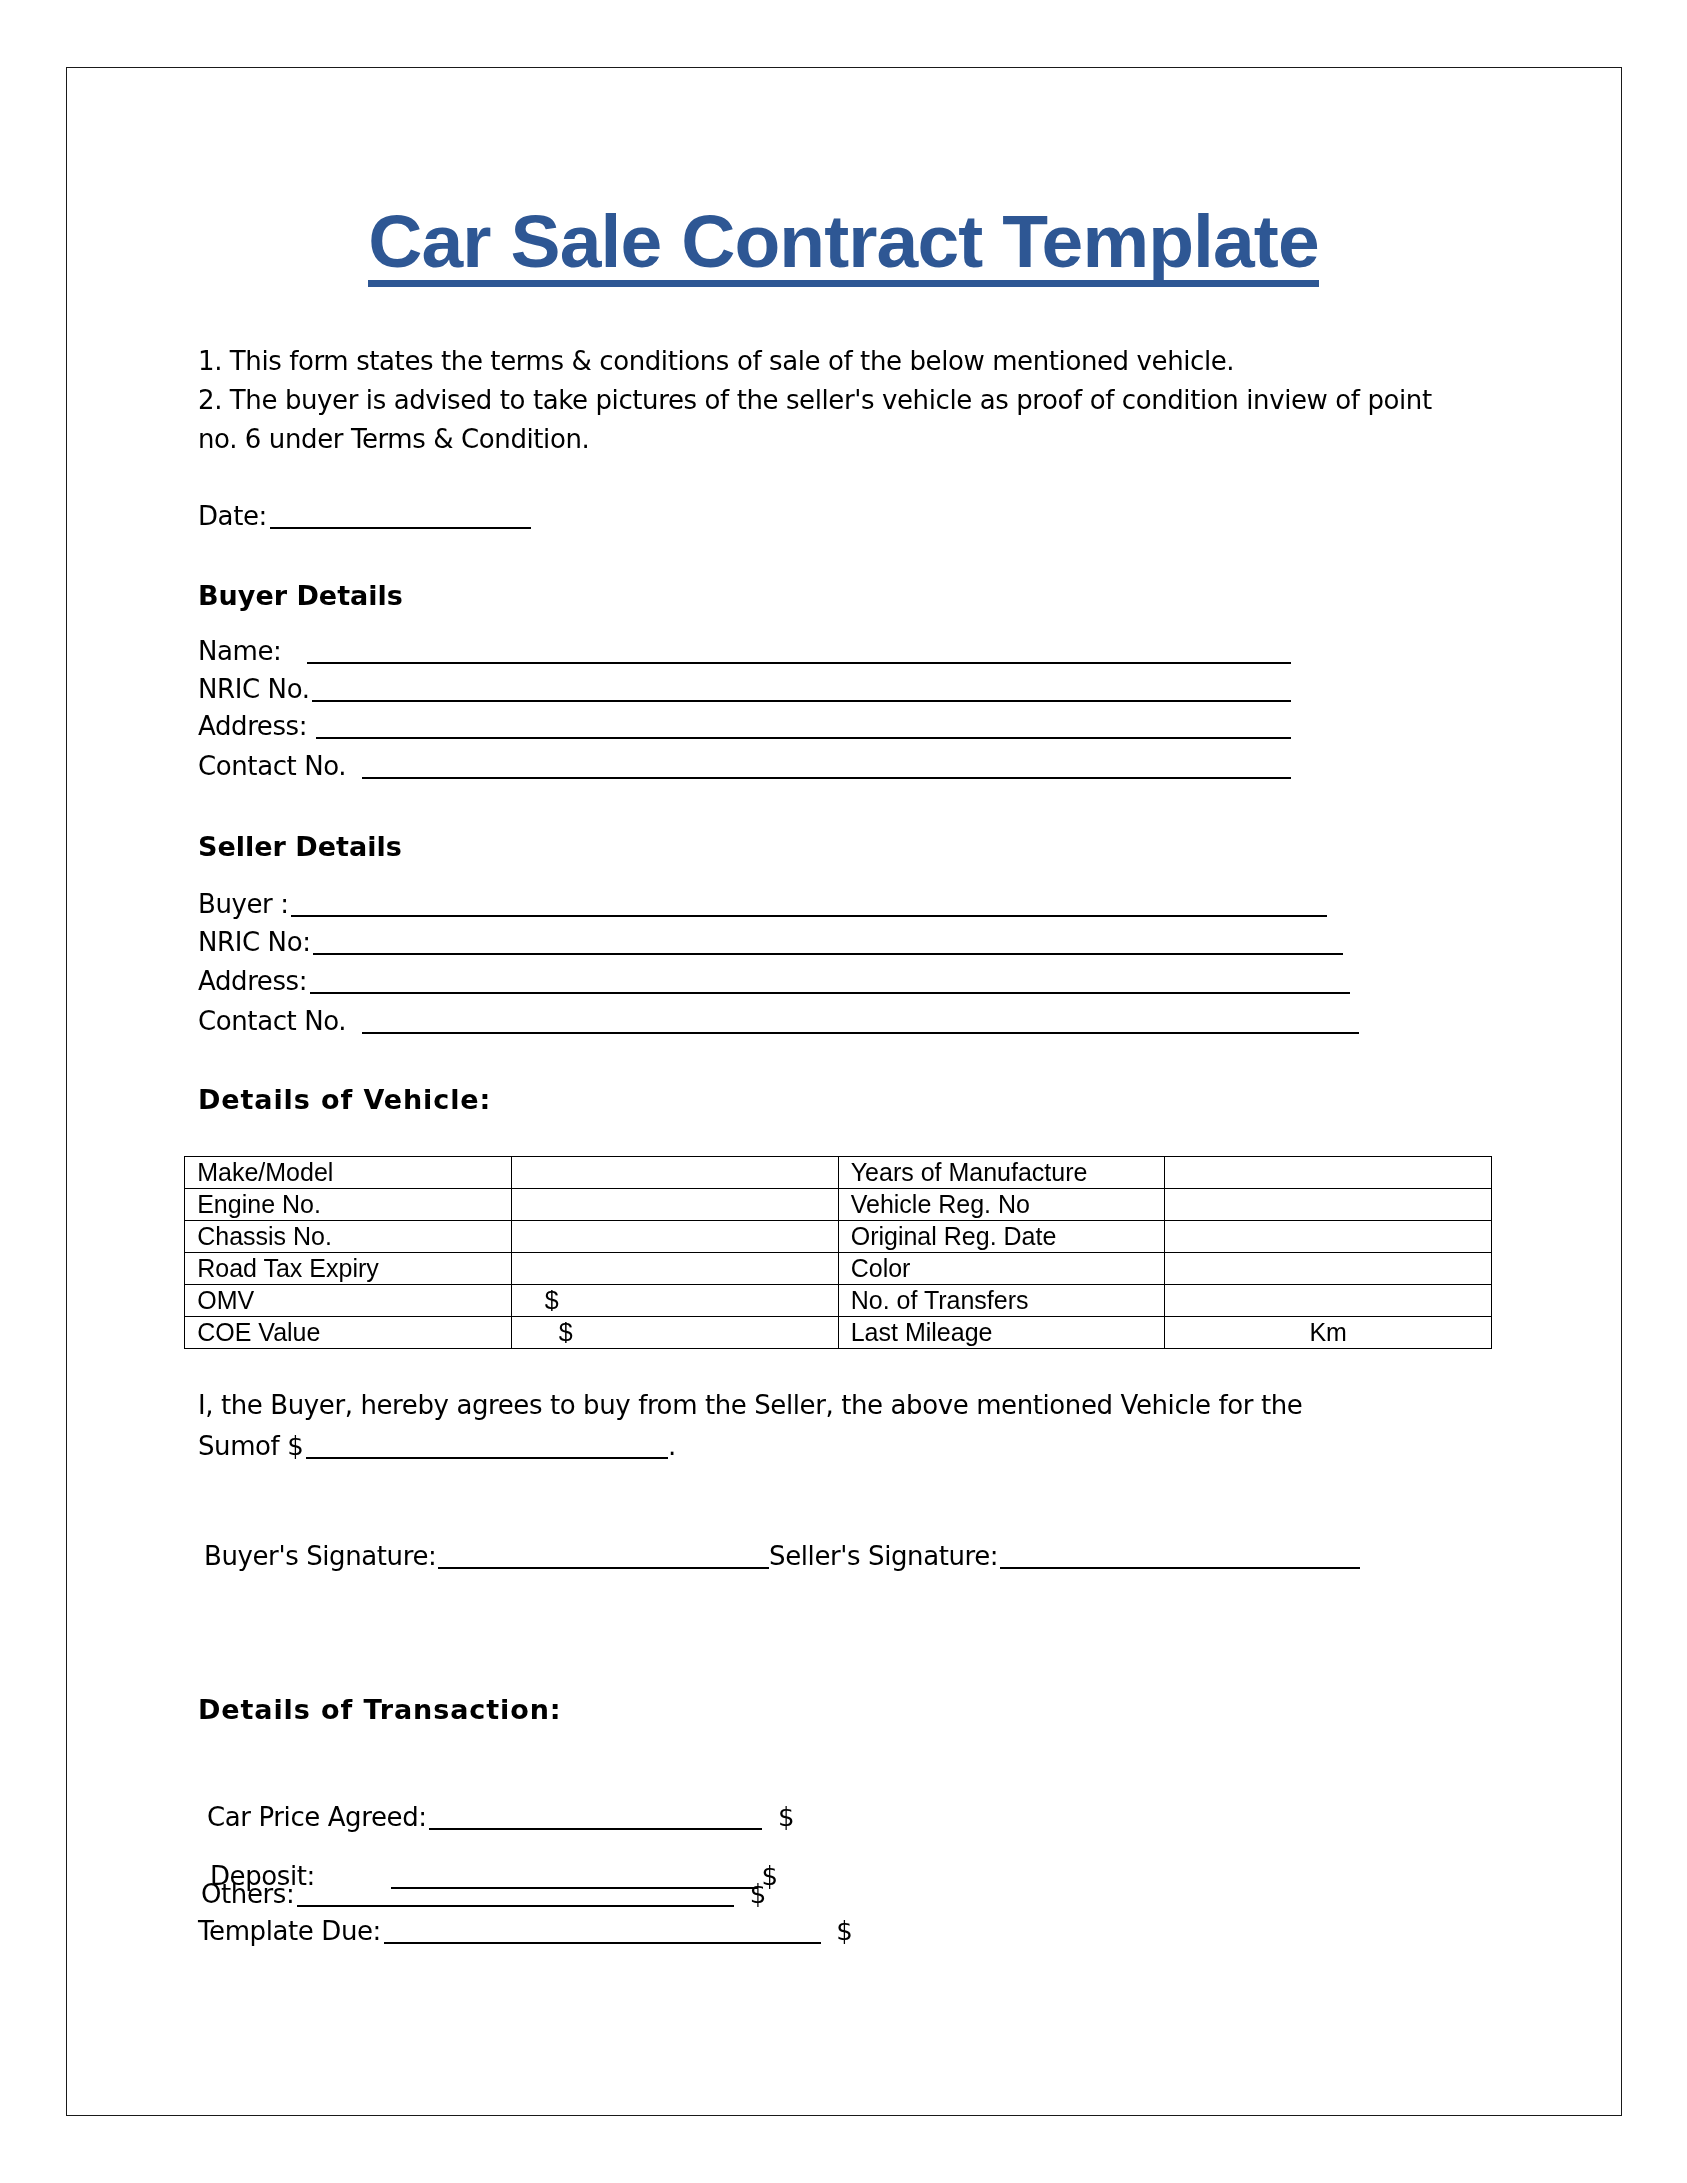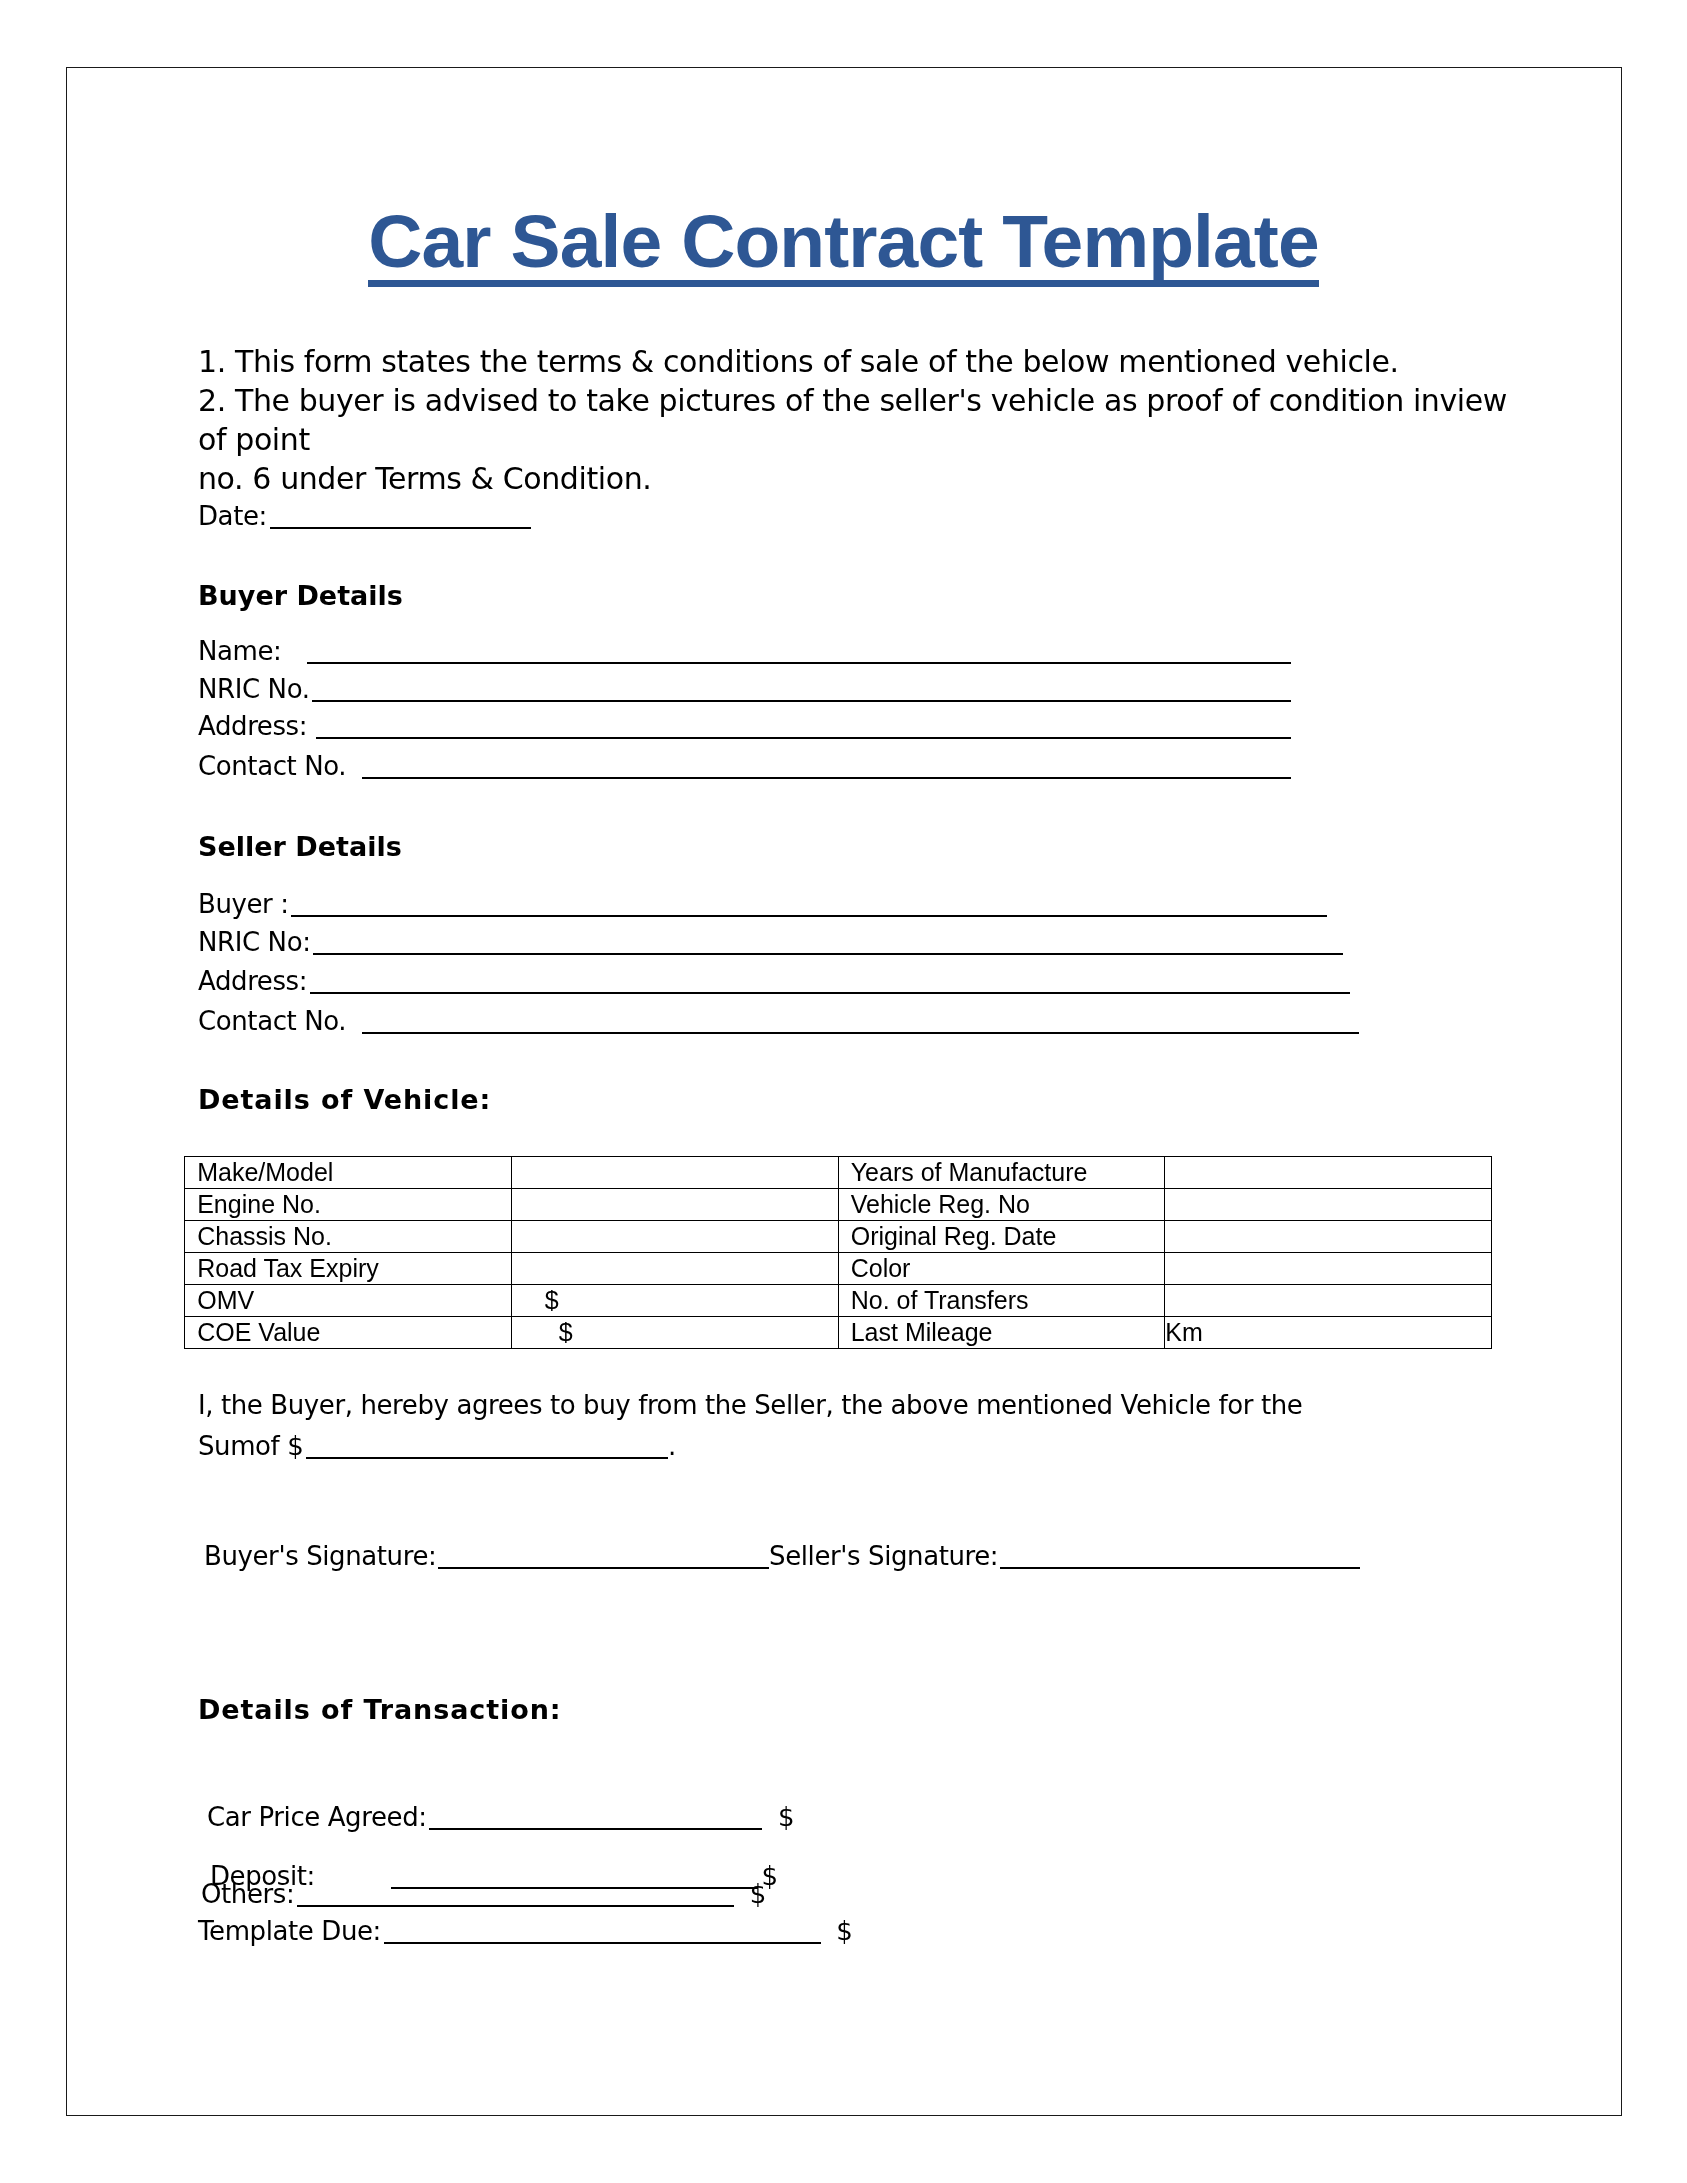--- a/index.html
+++ b/index.html
@@ -13,21 +13,21 @@
     border:1.7px solid #1a1a1a; box-sizing:border-box;
   }
   .title-wrap { position:absolute; left:0; top:204px; width:100%; text-align:center; }
   .title-text {
     display:inline-block;
     font-family:"Liberation Sans", sans-serif;
     font-weight:bold; font-size:75px; letter-spacing:-0.9px;
     color:#2e5794;
     border-bottom:7.9px solid #2e5794; padding-bottom:1px; line-height:1.0;
   }
-  .body-txt { font-size:30px; letter-spacing:-0.4px; line-height:39px; }
+  .body-txt { font-size:26px; letter-spacing:-0.4px; line-height:39px; }
   .para { position:absolute; left:198px; top:342px; width:1310px; }
   .h2 {
     position:absolute; left:198px;
     font-size:27px; font-weight:bold; letter-spacing:0px; line-height:35px;
     white-space:nowrap;
     text-align:right;
   }
   .row {
     position:absolute; display:flex; align-items:baseline;
     font-size:26px; letter-spacing:-0.4px; line-height:35px; white-space:nowrap;justify-content:center;
@@ -42,21 +42,21 @@
     position:absolute; left:184px; top:1156px; width:1308px;
     border-collapse:collapse; table-layout:fixed;
     font-family:"Liberation Sans", sans-serif; font-size:25px;
   }
   table.veh td {
     border:1.7px solid #000; height:31px; padding:0 0 0 12.2px;
     overflow:hidden; white-space:nowrap;
   }
   table.veh td.val { padding-left:33px; }
   table.veh td.val2 { padding-left:47px; }
-  table.veh td.center { padding-left:0; }
+  table.veh td.center { text-align:center; padding-left:0; }
   .currency { margin-left:15.7px; flex:none; }
 </style>
 </head>
 <body>
 
 <div class="page">
   <div class="frame"></div>
 
   <div class="title-wrap">
     <span class="title-text">Car Sale Contract Template</span>

